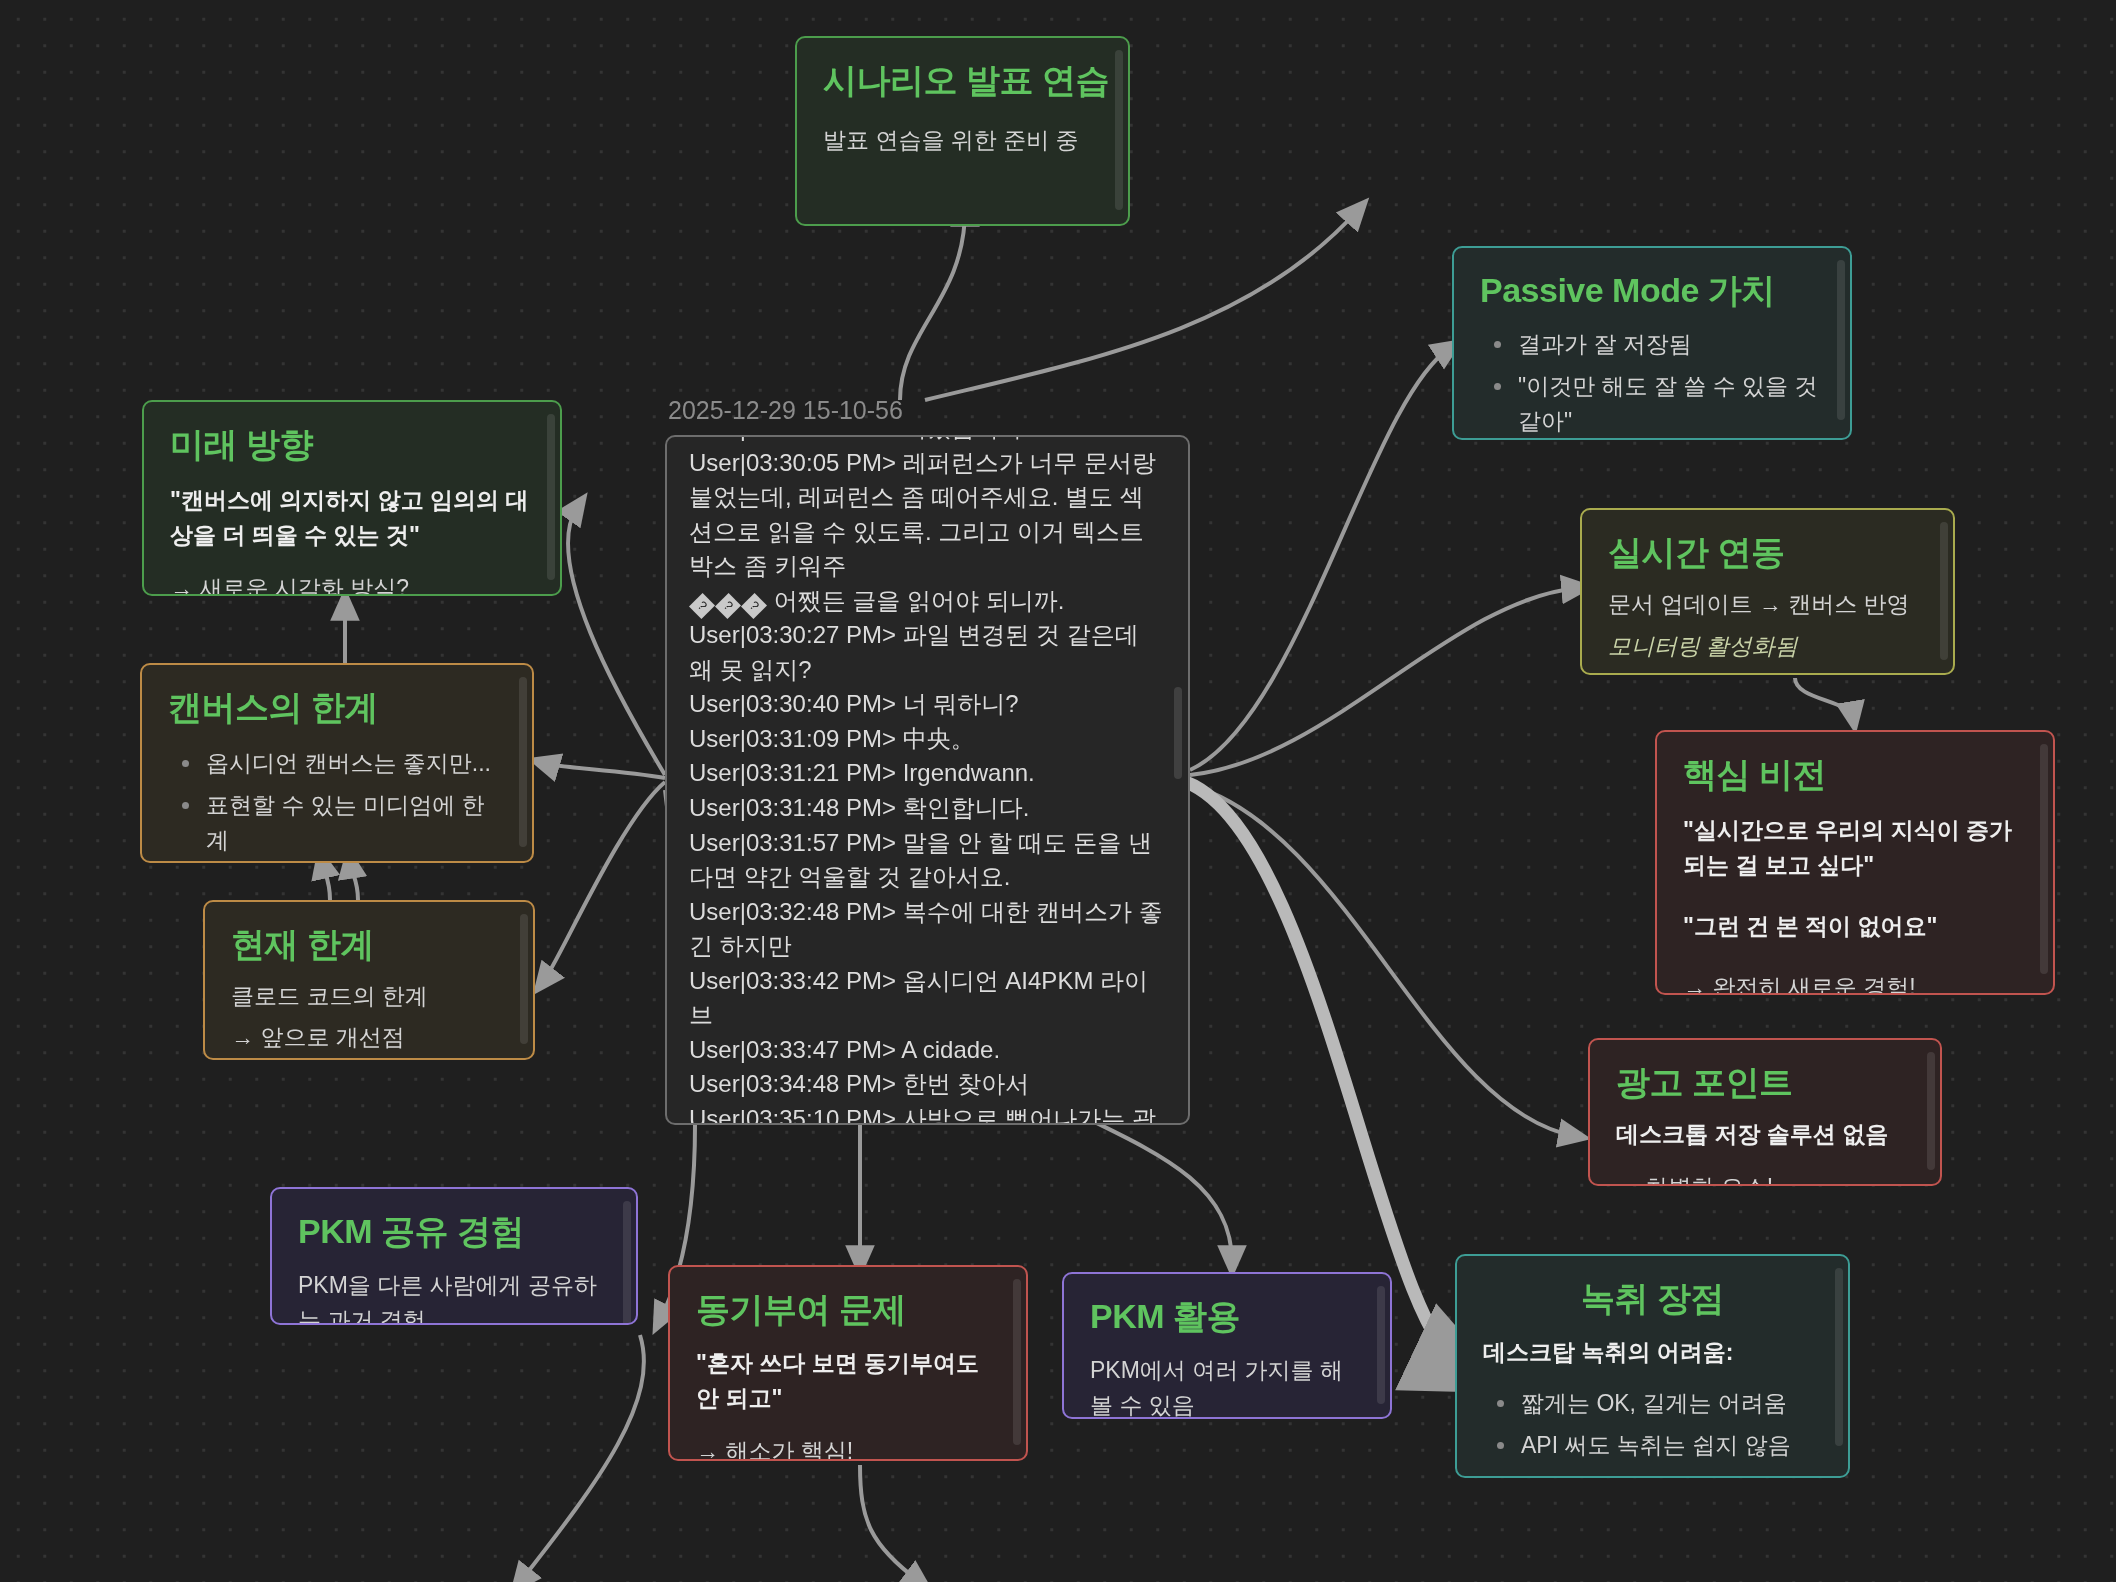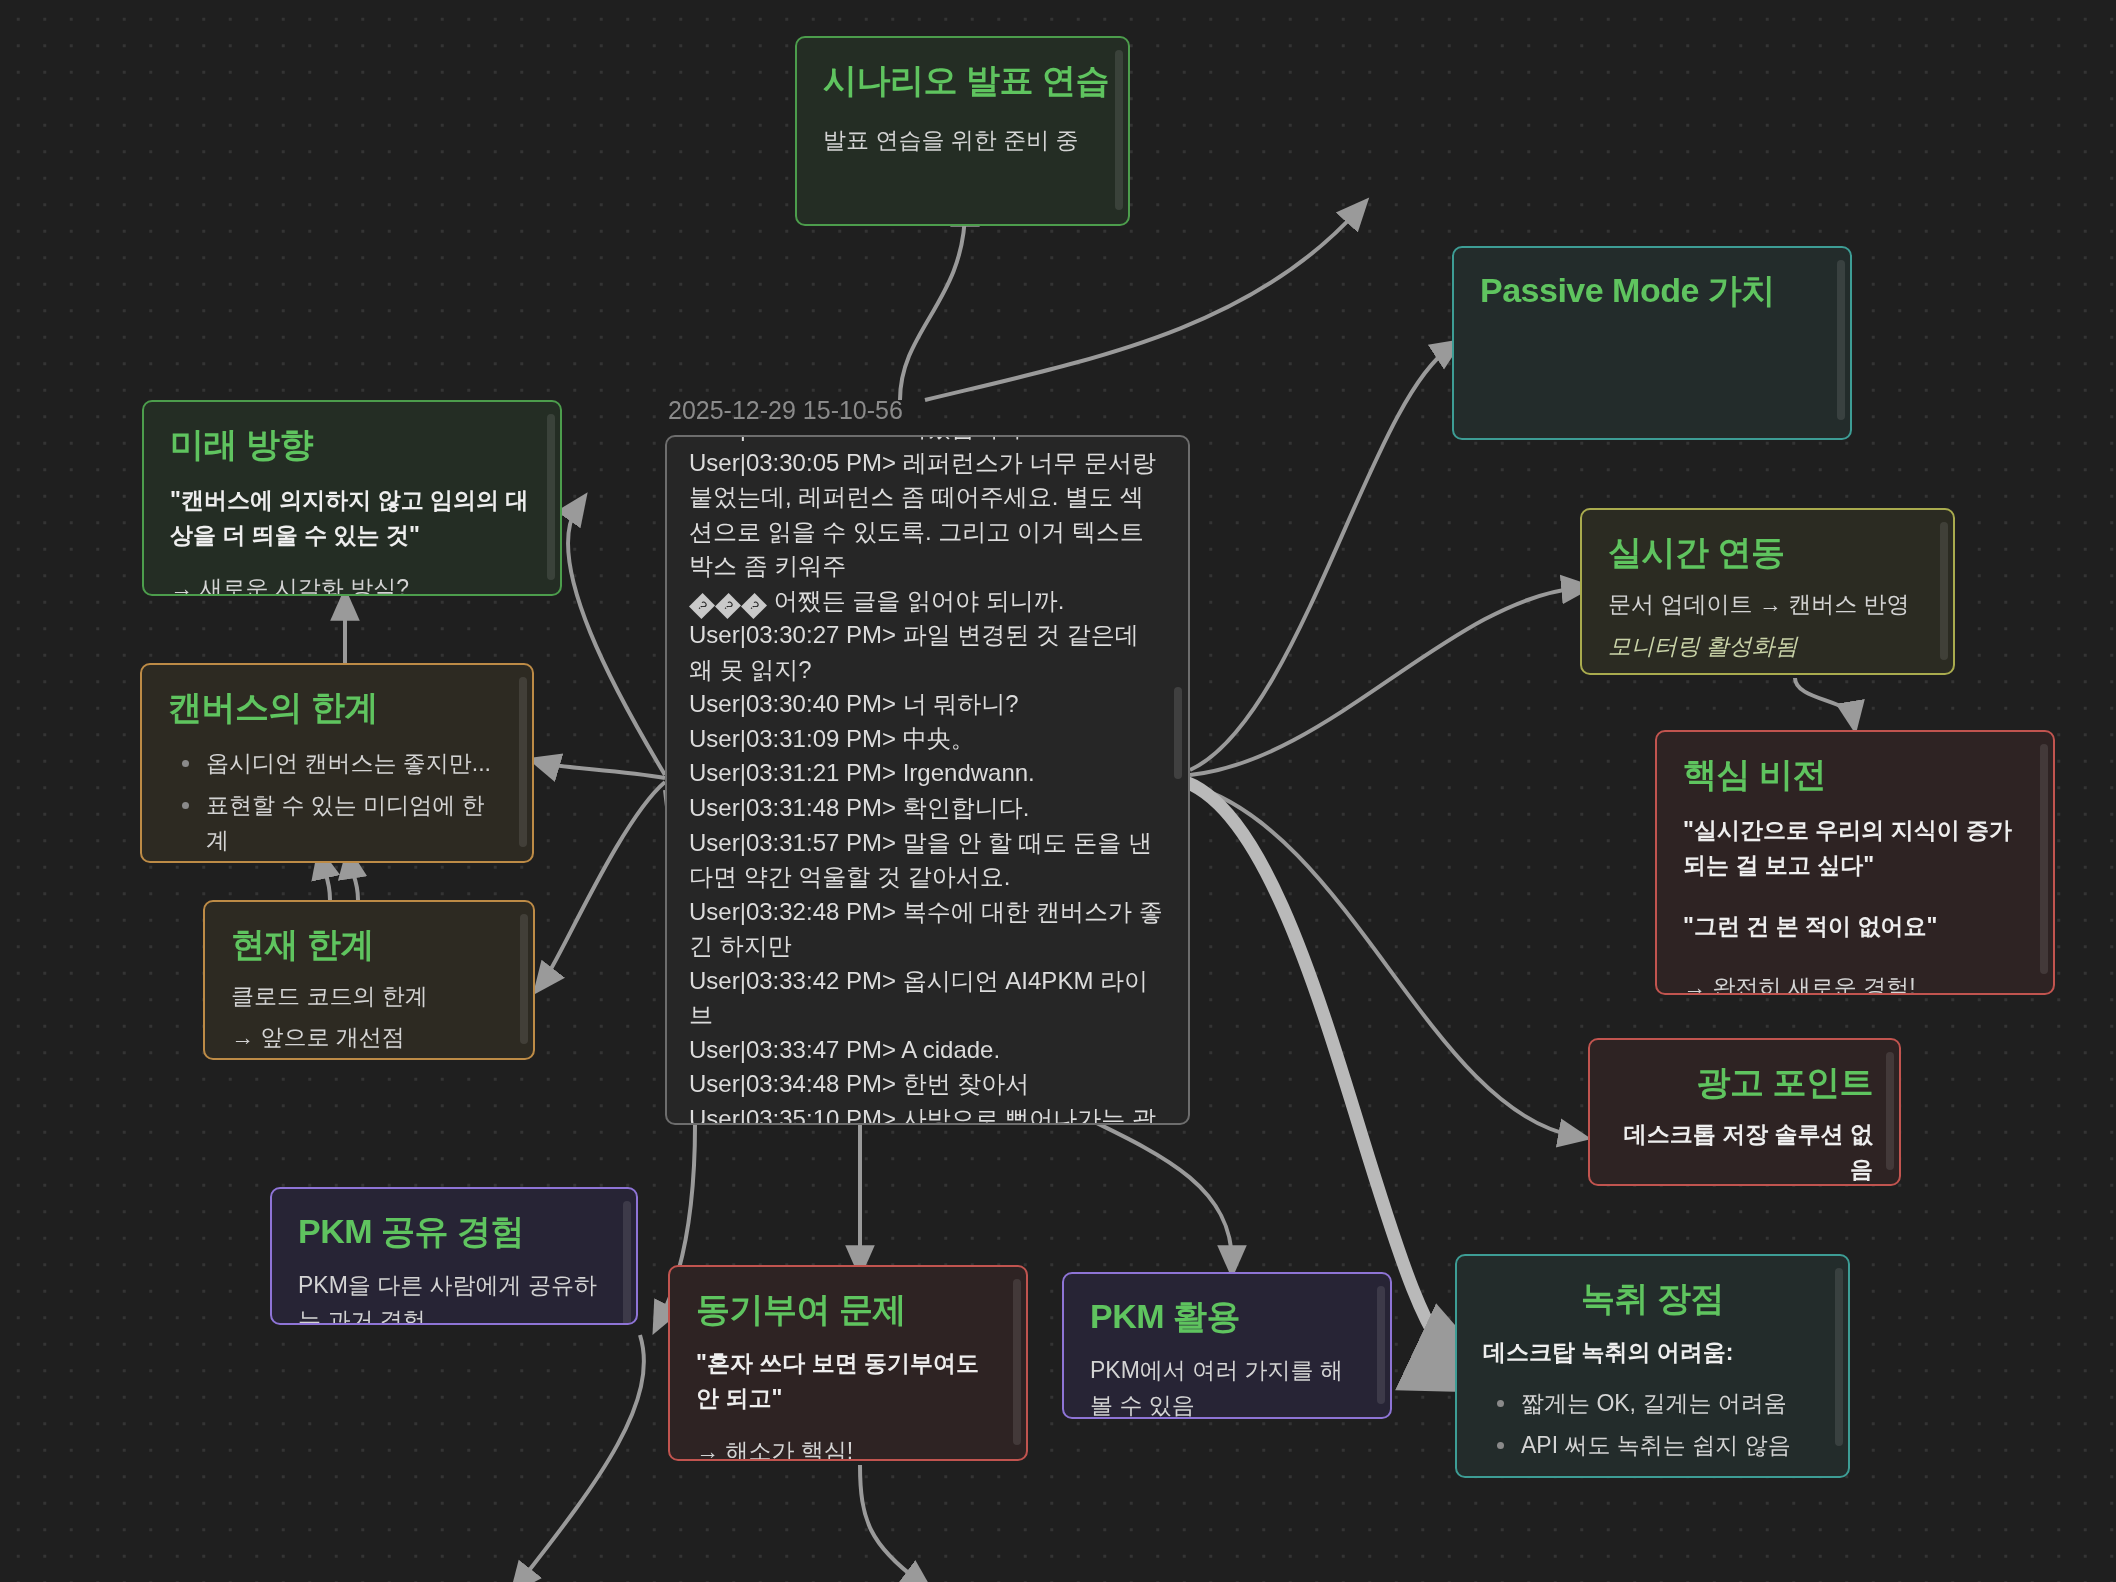--- a/index.html
+++ b/index.html
@@ -177,38 +177,42 @@
   <div class="node green" style="left:795px; top:36px; width:335px; height:190px;">
     <div class="scroll-thumb" style="height:160px;"></div>
     <h2>시나리오 발표 연습</h2>
     <p>발표 연습을 위한 준비 중</p>
   </div>
 
 
   <div class="node teal" style="left:1452px; top:246px; width:400px; height:194px;">
     <div class="scroll-thumb" style="height:160px;"></div>
     <h2 style="margin-bottom:16px;">Passive Mode 가치</h2>
+    <ul>
+      <li>결과가 잘 저장됨</li>
+      <li>"이것만 해도 잘 쓸 수 있을 것 같아"</li>
+    </ul>
   </div>
 
   <div class="node yellow" style="left:1580px; top:508px; width:375px; height:167px;">
     <div class="scroll-thumb" style="height:138px;"></div>
     <h2 style="margin-bottom:14px;">실시간 연동</h2>
     <p>문서 업데이트 → 캔버스 반영</p>
     <p class="it" style="margin-top:8px;font-family:Liberation Serif, serif;">모니터링 활성화됨</p>
   </div>
 
   <div class="node red" style="left:1655px; top:730px; width:400px; height:265px;">
     <div class="scroll-thumb" style="height:230px;"></div>
     <h2 style="margin-bottom:18px;">핵심 비전</h2>
     <p class="b">"실시간으로 우리의 지식이 증가되는 걸 보고 싶다"</p>
     <p class="b gap">"그런 건 본 적이 없어요"</p>
     <p style="margin-top:26px;">→ 완전히 새로운 경험!</p>
   </div>
 
-  <div class="node red" style="left:1588px; top:1038px; width:313px; height:148px;text-align:right;">
+  <div class="node red" style="left:1588px; top:1038px; width:354px; height:148px;">
     <div class="scroll-thumb" style="height:118px;"></div>
     <h2 style="margin-bottom:14px;">광고 포인트</h2>
     <p class="b">데스크톱 저장 솔루션 없음</p>
     <p style="margin-top:18px;">→ 차별화 요소!</p>
   </div>
 
   <div class="node teal" style="left:1455px; top:1254px; width:395px; height:224px;">
     <div class="scroll-thumb" style="height:178px;"></div>
     <h2 style="margin-bottom:16px;text-align:center;">녹취 장점</h2>
     <p class="b" style="margin-bottom:16px;">데스크탑 녹취의 어려움:</p>

